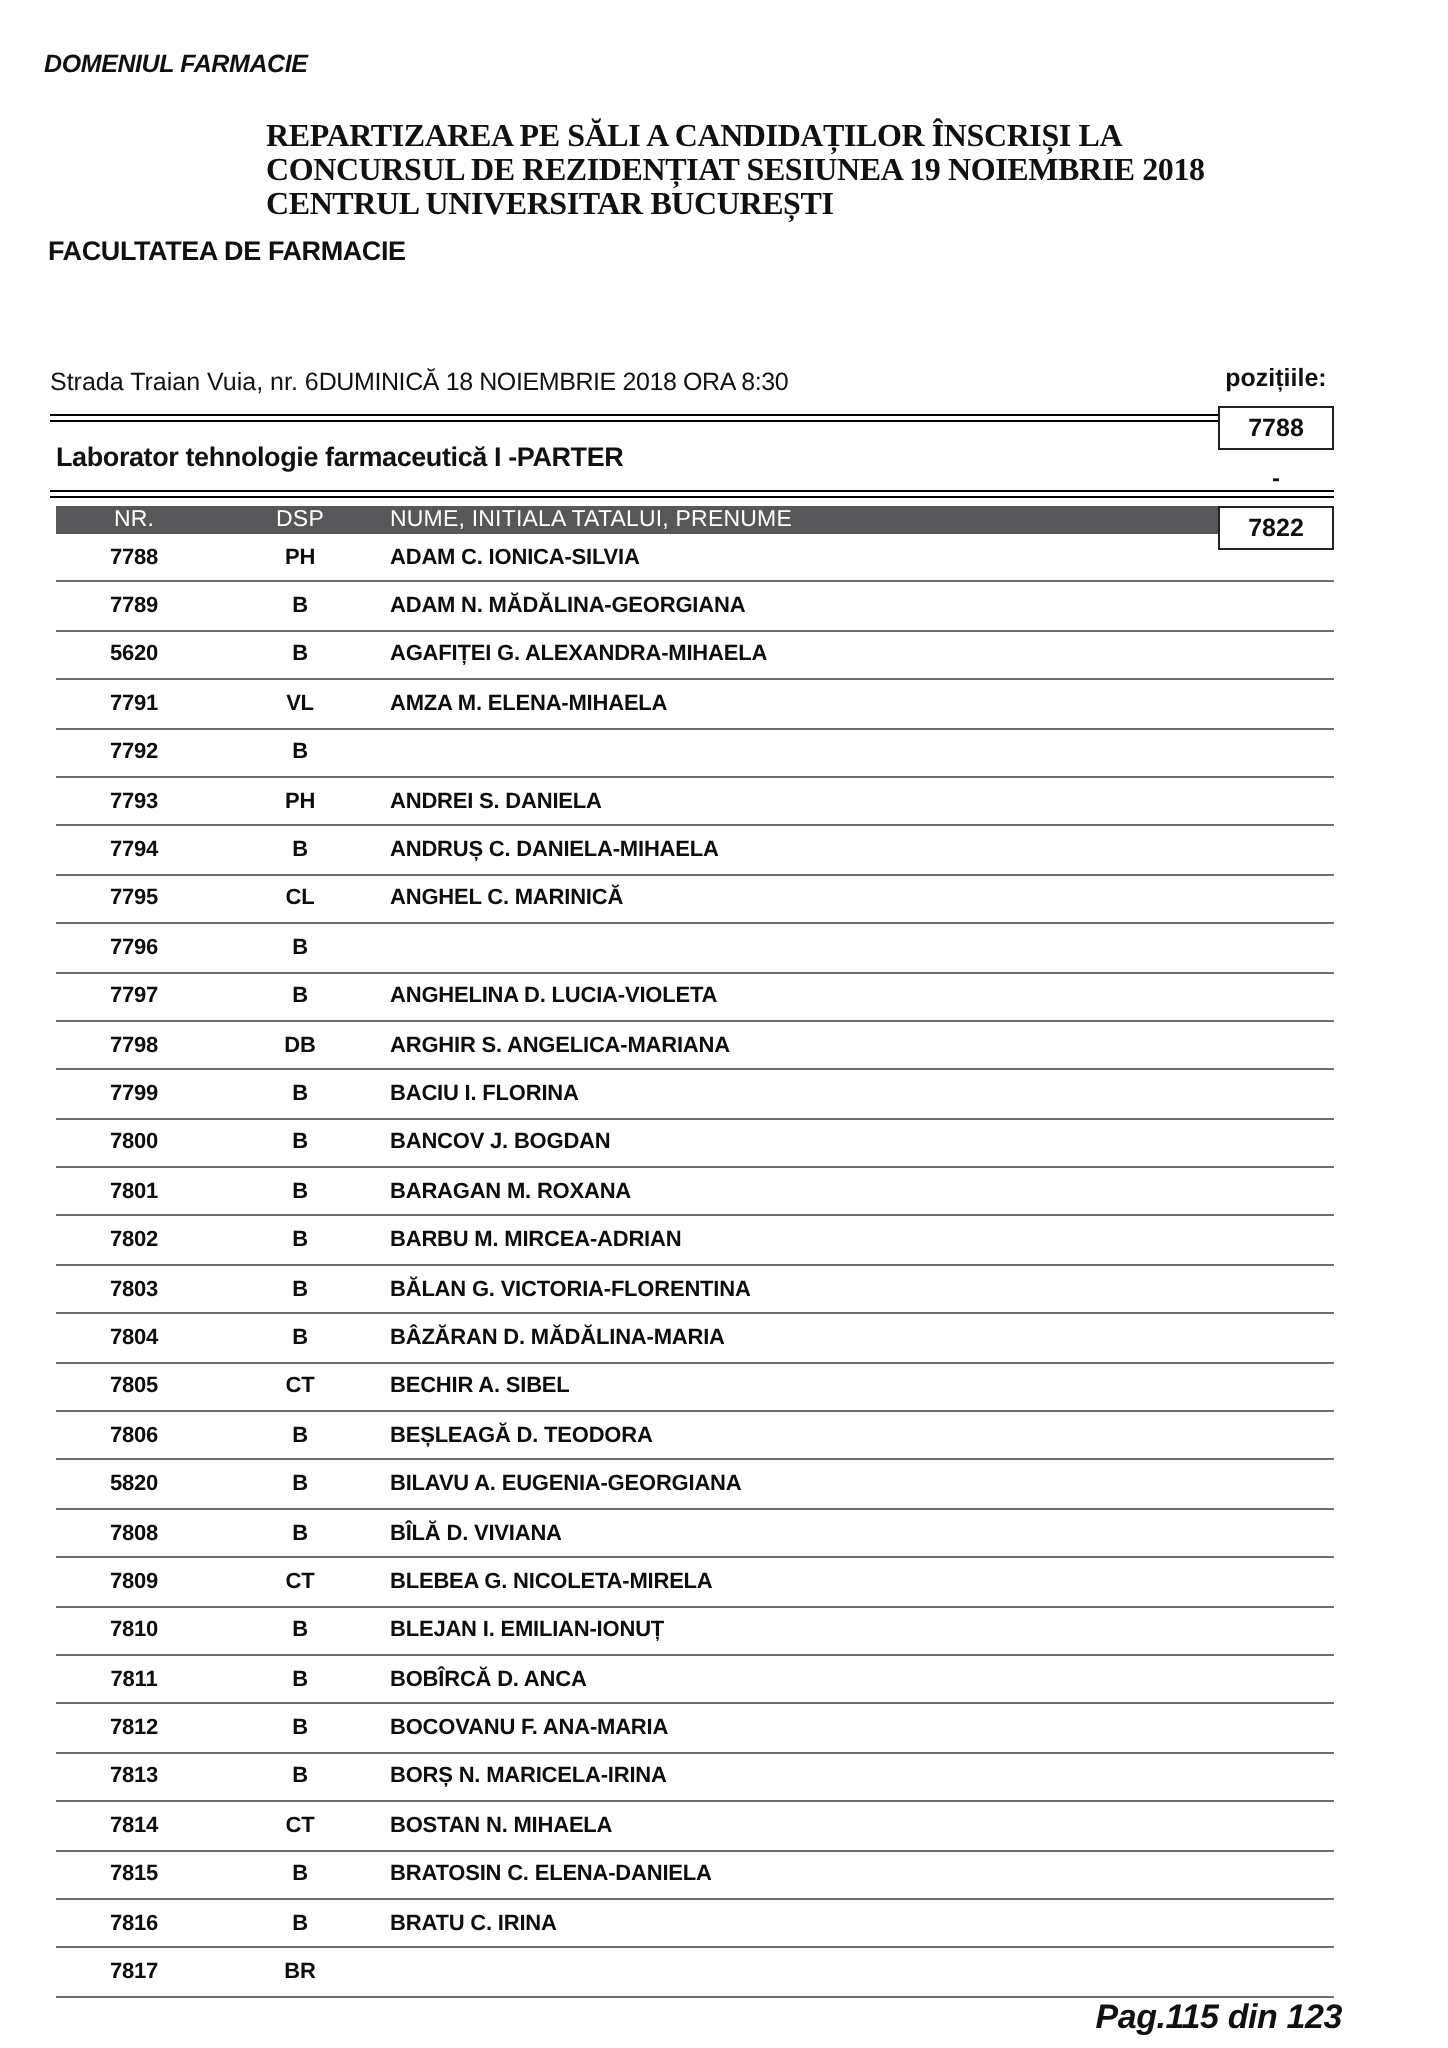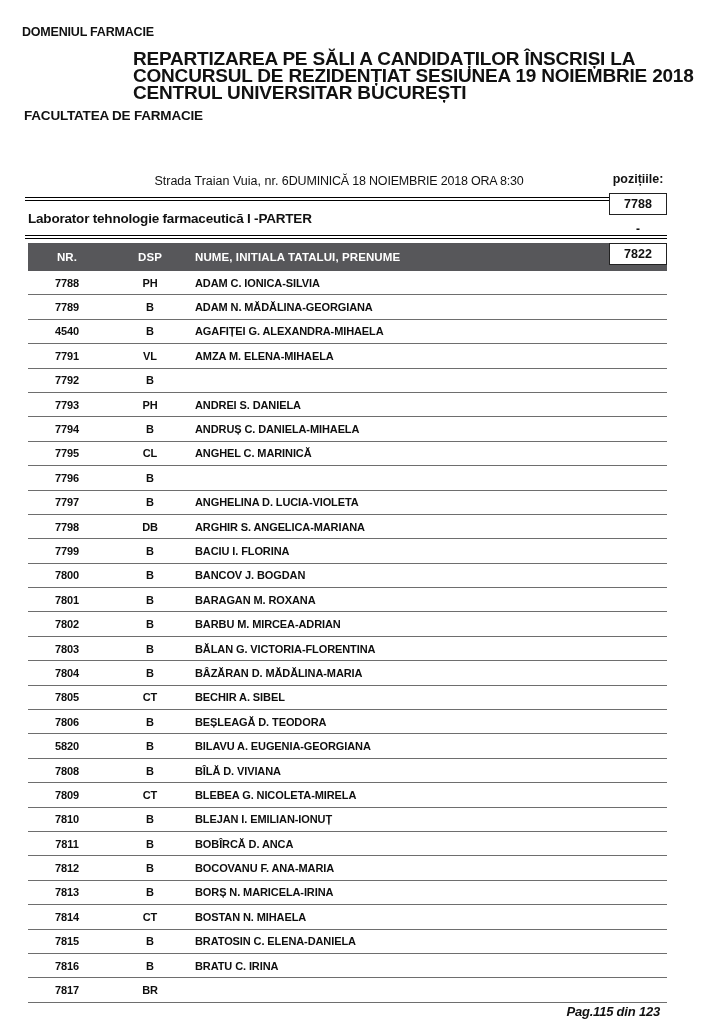--- a/index.html
+++ b/index.html
@@ -7,32 +7,32 @@
     width: 724px; height: 1024px;
     background: #ffffff;
     font-family: "Liberation Sans", sans-serif;
     color: #111;
     overflow: hidden;
   }
   .page { position: relative; width: 724px; height: 1024px; background: #fff; }
 
   .domain-label {
     margin: 25px 0 0 22px;
-    font-size: 12.5px; font-weight: 700; letter-spacing: -0.2px;
+    font-size: 12.5px; font-weight: 700; letter-spacing: -0.2px; font-style: italic;
   }
   .title-block {
-    margin: 11px 0 0 133px;
-    font-size: 19px; font-weight: 700; line-height: 17px; letter-spacing: -0.2px;
+    margin: 21px 0 0 133px;
+    font-size: 16px; font-weight: 700; line-height: 17px; letter-spacing: -0.2px; font-family: Liberation Serif, serif;
   }
   .faculty {
     margin: 7px 0 16px 24px;
     font-size: 13.5px; font-weight: 700; letter-spacing: -0.2px;
   }
   .addr-row {
-    display: flex; justify-content: center; align-items: baseline;
+    display: flex; justify-content: flex-start; align-items: baseline;
     margin: 7px 71px 0 25px;
   }
   .address { font-size: 12.5px; font-weight: 400; }
   .datetime { font-size: 12.5px; font-weight: 400; letter-spacing: -0.2px; margin-top: 35px; }
 
   .sep-double {
     margin-left: 25px; margin-right: 57px;
     height: 2px;
     border-top: 1.5px solid #000;
     border-bottom: 1px solid #000;
@@ -51,37 +51,37 @@
     width: 56px; height: 20px;
     border: 1.5px solid #222;
     display: flex; align-items: center; justify-content: center;
     font-size: 12.5px; font-weight: 700; background: #fff;
   }
   .pos-dash { font-size: 12px; font-weight: 700; }
 
   .table { margin: 4px 57px 0 28px; }
   .thead {
     display: flex; align-items: center;
-    height: 28px; background: #57575a; color: #fff;
-    font-size: 11.5px; font-weight: 700; letter-spacing: 0.1px;
+    height: 14px; background: #57575a; color: #fff;
+    font-size: 11.5px; font-weight: 400; letter-spacing: 0.1px;
   }
   .trow {
     display: flex; align-items: center;
     height: 23.4px;
     border-bottom: 1px solid #6e6e6e;
     font-size: 11px; font-weight: 700; letter-spacing: -0.1px;
     color: #0e0e0e;
   }
   .c-nr  { width: 78px; text-align: center; }
   .c-dsp { width: 88px; text-align: center; }
   .c-name{ flex: 1; text-align: left; padding-left: 1px; }
 
   .footer {
-    position: absolute; right: 64px; bottom: 30px;
-    font-size: 13px; font-weight: 700; font-style: italic; letter-spacing: -0.2px; text-align: right;
+    position: absolute; right: 53px; bottom: 30px;
+    font-size: 17px; font-weight: 700; font-style: italic; letter-spacing: -0.2px; text-align: right;
   }
 </style>
 </head>
 <body>
 
 <div class="page">
 
   <div class="domain-label">DOMENIUL FARMACIE</div>
 
   <div class="title-block">
@@ -124,21 +124,21 @@
     <div class="c-name">ADAM C. IONICA-SILVIA</div>
   </div>
 
   <div class="trow">
     <div class="c-nr">7789</div>
     <div class="c-dsp">B</div>
     <div class="c-name">ADAM N. MĂDĂLINA-GEORGIANA</div>
   </div>
 
   <div class="trow">
-    <div class="c-nr">4540</div>
+    <div class="c-nr">5620</div>
     <div class="c-dsp">B</div>
     <div class="c-name">AGAFIȚEI G. ALEXANDRA-MIHAELA</div>
   </div>
 
   <div class="trow">
     <div class="c-nr">7791</div>
     <div class="c-dsp">VL</div>
     <div class="c-name">AMZA M. ELENA-MIHAELA</div>
   </div>
 

